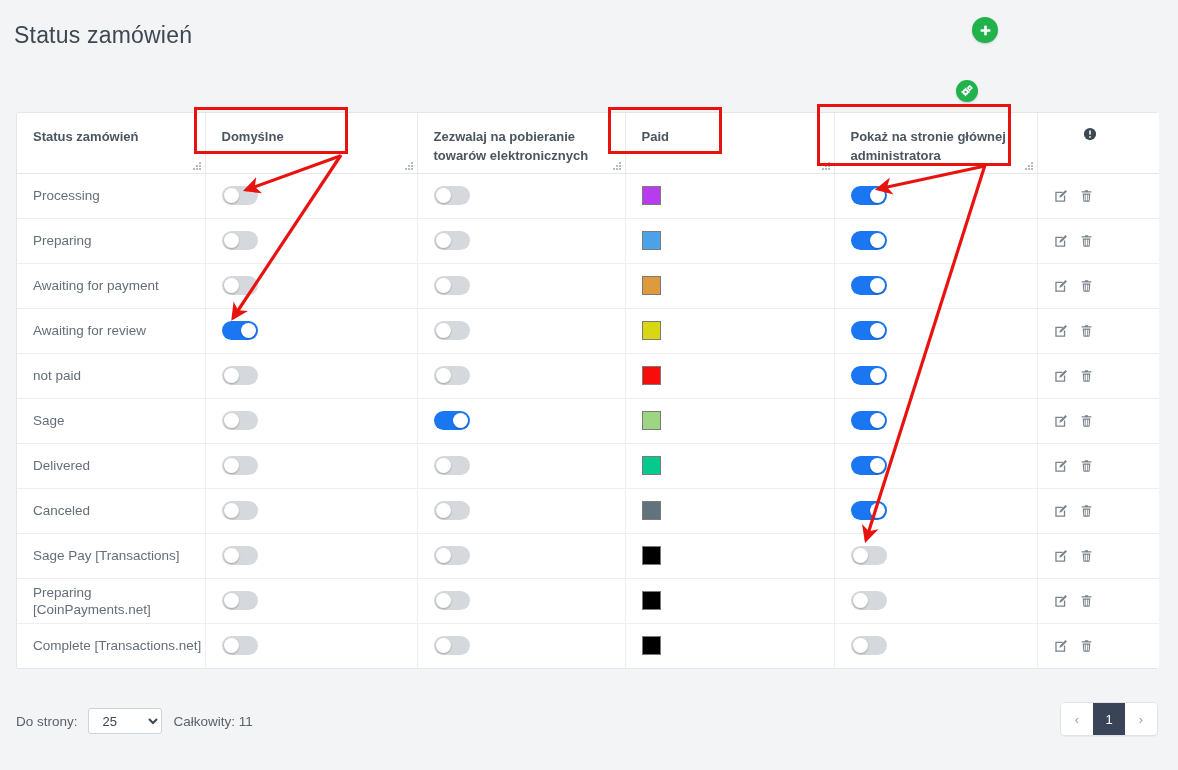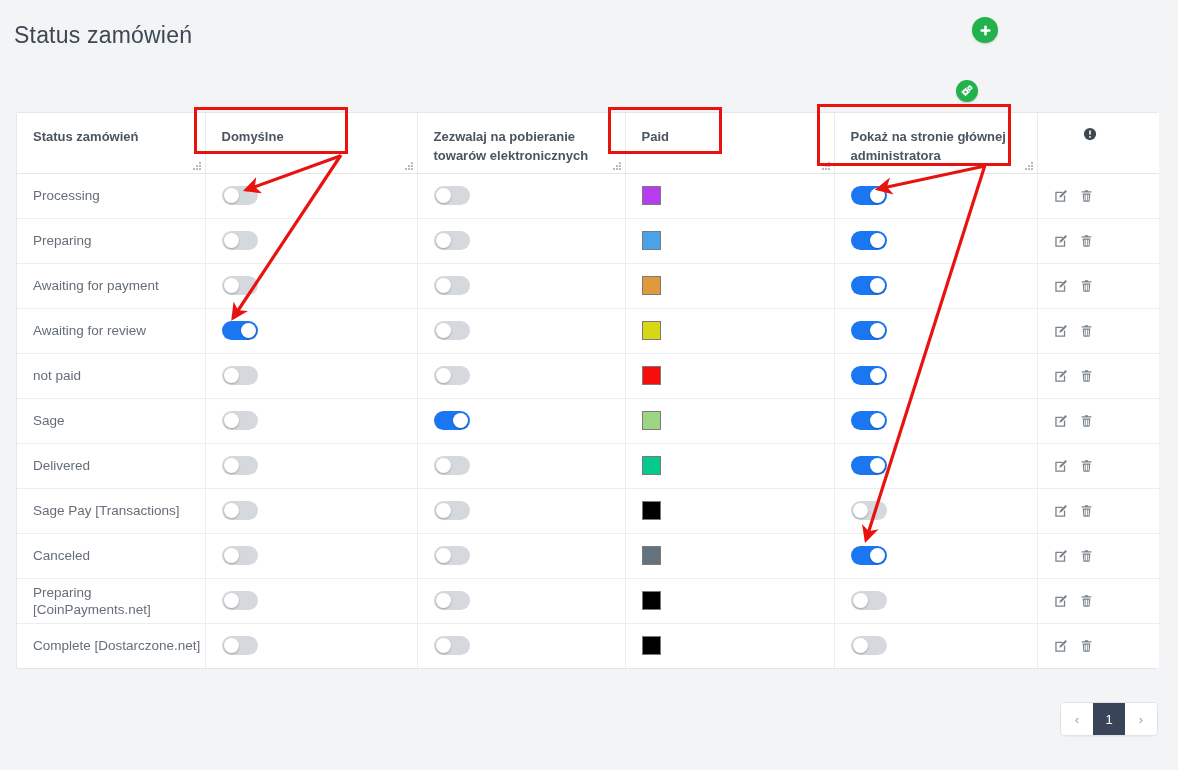--- a/index.html
+++ b/index.html
@@ -401,80 +401,85 @@
             <td><span class="toggle on"><span class="knob"></span></span></td>
             <td class="act-cell"><span class="act-icon"><svg width="14" height="14" viewBox="0 0 16 16">
                   <path d="M1.5 3.2h8.4v1.5H3v8.3h8.3V7.3h1.5v7.2H1.5z" fill="#7b838c"></path>
                   <path d="M14.3 1.1 8.1 7.3l-.9 2.6 2.6-.9 6.2-6.2z" transform="translate(-1.2,0)" fill="#7b838c"></path>
                 </svg></span><span class="act-icon"><svg width="13" height="14" viewBox="0 0 16 16">
                   <path d="M6 1h4v1.3h4V3.8H2V2.3h4z" fill="#7b838c"></path>
                   <path d="M3.3 5h9.4l-.8 9.3a.9.9 0 0 1-.9.8H5a.9.9 0 0 1-.9-.8zm2 1.6v7h1.3v-7zm2.1 0v7h1.2v-7zm2.1 0v7h1.3v-7z" fill="#7b838c"></path>
                 </svg></span></td>
           </tr>
           <tr>
+            <td class="name-cell">Canceled</td>
+            <td><span class="toggle"><span class="knob"></span></span></td>
+            <td><span class="toggle"><span class="knob"></span></span></td>
+            <td><span class="swatch" style="background: rgb(98, 115, 125);"></span></td>
+            <td><span class="toggle on"><span class="knob"></span></span></td>
+            <td class="act-cell"><span class="act-icon"><svg width="14" height="14" viewBox="0 0 16 16">
+                  <path d="M1.5 3.2h8.4v1.5H3v8.3h8.3V7.3h1.5v7.2H1.5z" fill="#7b838c"></path>
+                  <path d="M14.3 1.1 8.1 7.3l-.9 2.6 2.6-.9 6.2-6.2z" transform="translate(-1.2,0)" fill="#7b838c"></path>
+                </svg></span><span class="act-icon"><svg width="13" height="14" viewBox="0 0 16 16">
+                  <path d="M6 1h4v1.3h4V3.8H2V2.3h4z" fill="#7b838c"></path>
+                  <path d="M3.3 5h9.4l-.8 9.3a.9.9 0 0 1-.9.8H5a.9.9 0 0 1-.9-.8zm2 1.6v7h1.3v-7zm2.1 0v7h1.2v-7zm2.1 0v7h1.3v-7z" fill="#7b838c"></path>
+                </svg></span></td>
+          </tr>
+          <tr>
             <td class="name-cell">Sage Pay [Transactions]</td>
             <td><span class="toggle"><span class="knob"></span></span></td>
             <td><span class="toggle"><span class="knob"></span></span></td>
             <td><span class="swatch" style="background: rgb(0, 0, 0);"></span></td>
             <td><span class="toggle"><span class="knob"></span></span></td>
             <td class="act-cell"><span class="act-icon"><svg width="14" height="14" viewBox="0 0 16 16">
                   <path d="M1.5 3.2h8.4v1.5H3v8.3h8.3V7.3h1.5v7.2H1.5z" fill="#7b838c"></path>
                   <path d="M14.3 1.1 8.1 7.3l-.9 2.6 2.6-.9 6.2-6.2z" transform="translate(-1.2,0)" fill="#7b838c"></path>
                 </svg></span><span class="act-icon"><svg width="13" height="14" viewBox="0 0 16 16">
                   <path d="M6 1h4v1.3h4V3.8H2V2.3h4z" fill="#7b838c"></path>
                   <path d="M3.3 5h9.4l-.8 9.3a.9.9 0 0 1-.9.8H5a.9.9 0 0 1-.9-.8zm2 1.6v7h1.3v-7zm2.1 0v7h1.2v-7zm2.1 0v7h1.3v-7z" fill="#7b838c"></path>
                 </svg></span></td>
           </tr>
           <tr>
-            <td class="name-cell">Canceled</td>
-            <td><span class="toggle"><span class="knob"></span></span></td>
-            <td><span class="toggle"><span class="knob"></span></span></td>
-            <td><span class="swatch" style="background: rgb(98, 115, 125);"></span></td>
-            <td><span class="toggle on"><span class="knob"></span></span></td>
-            <td class="act-cell"><span class="act-icon"><svg width="14" height="14" viewBox="0 0 16 16">
-                  <path d="M1.5 3.2h8.4v1.5H3v8.3h8.3V7.3h1.5v7.2H1.5z" fill="#7b838c"></path>
-                  <path d="M14.3 1.1 8.1 7.3l-.9 2.6 2.6-.9 6.2-6.2z" transform="translate(-1.2,0)" fill="#7b838c"></path>
-                </svg></span><span class="act-icon"><svg width="13" height="14" viewBox="0 0 16 16">
-                  <path d="M6 1h4v1.3h4V3.8H2V2.3h4z" fill="#7b838c"></path>
-                  <path d="M3.3 5h9.4l-.8 9.3a.9.9 0 0 1-.9.8H5a.9.9 0 0 1-.9-.8zm2 1.6v7h1.3v-7zm2.1 0v7h1.2v-7zm2.1 0v7h1.3v-7z" fill="#7b838c"></path>
-                </svg></span></td>
-          </tr>
-          <tr>
             <td class="name-cell">Preparing [CoinPayments.net]</td>
             <td><span class="toggle"><span class="knob"></span></span></td>
             <td><span class="toggle"><span class="knob"></span></span></td>
             <td><span class="swatch" style="background: rgb(0, 0, 0);"></span></td>
             <td><span class="toggle"><span class="knob"></span></span></td>
             <td class="act-cell"><span class="act-icon"><svg width="14" height="14" viewBox="0 0 16 16">
                   <path d="M1.5 3.2h8.4v1.5H3v8.3h8.3V7.3h1.5v7.2H1.5z" fill="#7b838c"></path>
                   <path d="M14.3 1.1 8.1 7.3l-.9 2.6 2.6-.9 6.2-6.2z" transform="translate(-1.2,0)" fill="#7b838c"></path>
                 </svg></span><span class="act-icon"><svg width="13" height="14" viewBox="0 0 16 16">
                   <path d="M6 1h4v1.3h4V3.8H2V2.3h4z" fill="#7b838c"></path>
                   <path d="M3.3 5h9.4l-.8 9.3a.9.9 0 0 1-.9.8H5a.9.9 0 0 1-.9-.8zm2 1.6v7h1.3v-7zm2.1 0v7h1.2v-7zm2.1 0v7h1.3v-7z" fill="#7b838c"></path>
                 </svg></span></td>
           </tr>
           <tr>
-            <td class="name-cell">Complete [Dostarczone.net]</td>
+            <td class="name-cell">Complete [Transactions.net]</td>
             <td><span class="toggle"><span class="knob"></span></span></td>
             <td><span class="toggle"><span class="knob"></span></span></td>
             <td><span class="swatch" style="background: rgb(0, 0, 0);"></span></td>
             <td><span class="toggle"><span class="knob"></span></span></td>
             <td class="act-cell"><span class="act-icon"><svg width="14" height="14" viewBox="0 0 16 16">
                   <path d="M1.5 3.2h8.4v1.5H3v8.3h8.3V7.3h1.5v7.2H1.5z" fill="#7b838c"></path>
                   <path d="M14.3 1.1 8.1 7.3l-.9 2.6 2.6-.9 6.2-6.2z" transform="translate(-1.2,0)" fill="#7b838c"></path>
                 </svg></span><span class="act-icon"><svg width="13" height="14" viewBox="0 0 16 16">
                   <path d="M6 1h4v1.3h4V3.8H2V2.3h4z" fill="#7b838c"></path>
                   <path d="M3.3 5h9.4l-.8 9.3a.9.9 0 0 1-.9.8H5a.9.9 0 0 1-.9-.8zm2 1.6v7h1.3v-7zm2.1 0v7h1.2v-7zm2.1 0v7h1.3v-7z" fill="#7b838c"></path>
                 </svg></span></td>
           </tr>
         </tbody>
     </table>
   </div>
 
   <div class="footer">
+    <div class="foot-left">
+      <span class="lbl">Do strony:</span>
+      <select class="per-page" id="per-page"><option value="25">25</option><option value="50">50</option><option value="100">100</option></select>
+      <span class="total">Całkowity: 11</span>
+    </div>
     <div class="pager">
       <div>‹</div>
       <div class="active">1</div>
       <div>›</div>
     </div>
   </div>
 
   <div class="anno" id="anno0" style="left: 194px; top: 107px; width: 154px; height: 47px; border-color: rgb(232, 18, 14);"></div>
   <div class="anno" id="anno1" style="left: 608px; top: 107px; width: 114px; height: 47px; border-color: rgb(232, 18, 14);"></div>
   <div class="anno" id="anno2" style="left: 817px; top: 104px; width: 194px; height: 62px; border-color: rgb(232, 18, 14);"></div>

